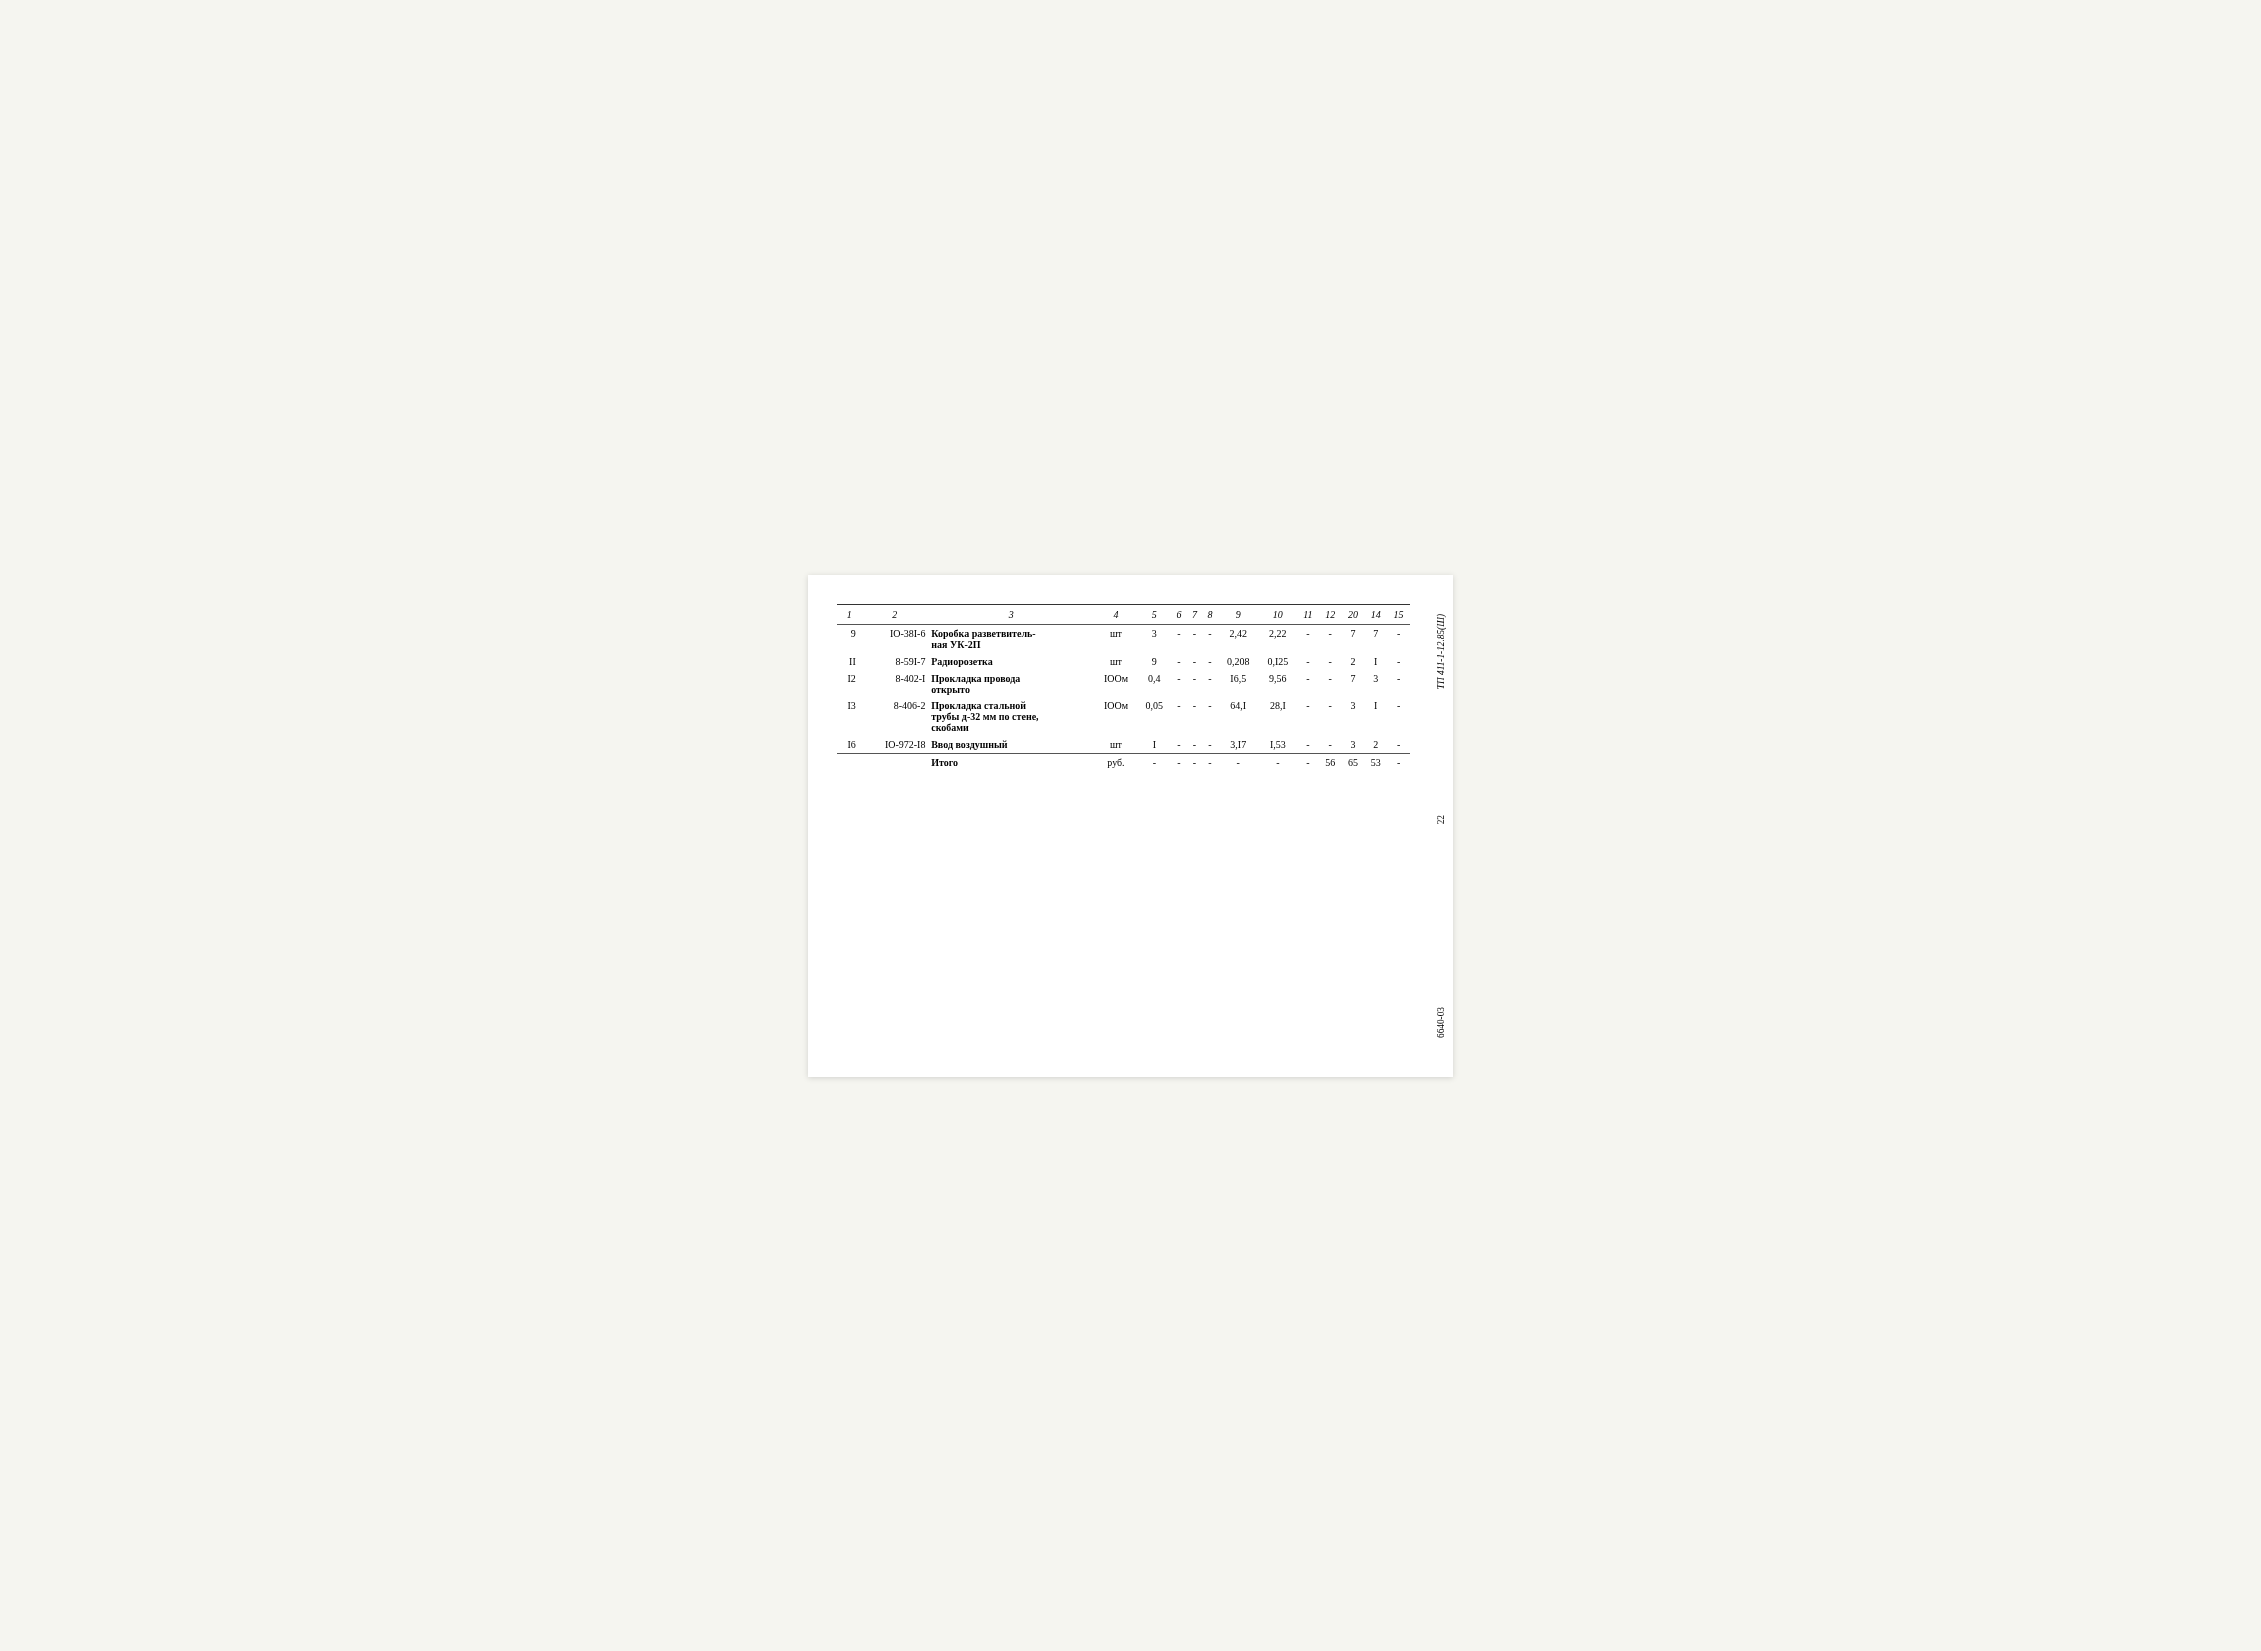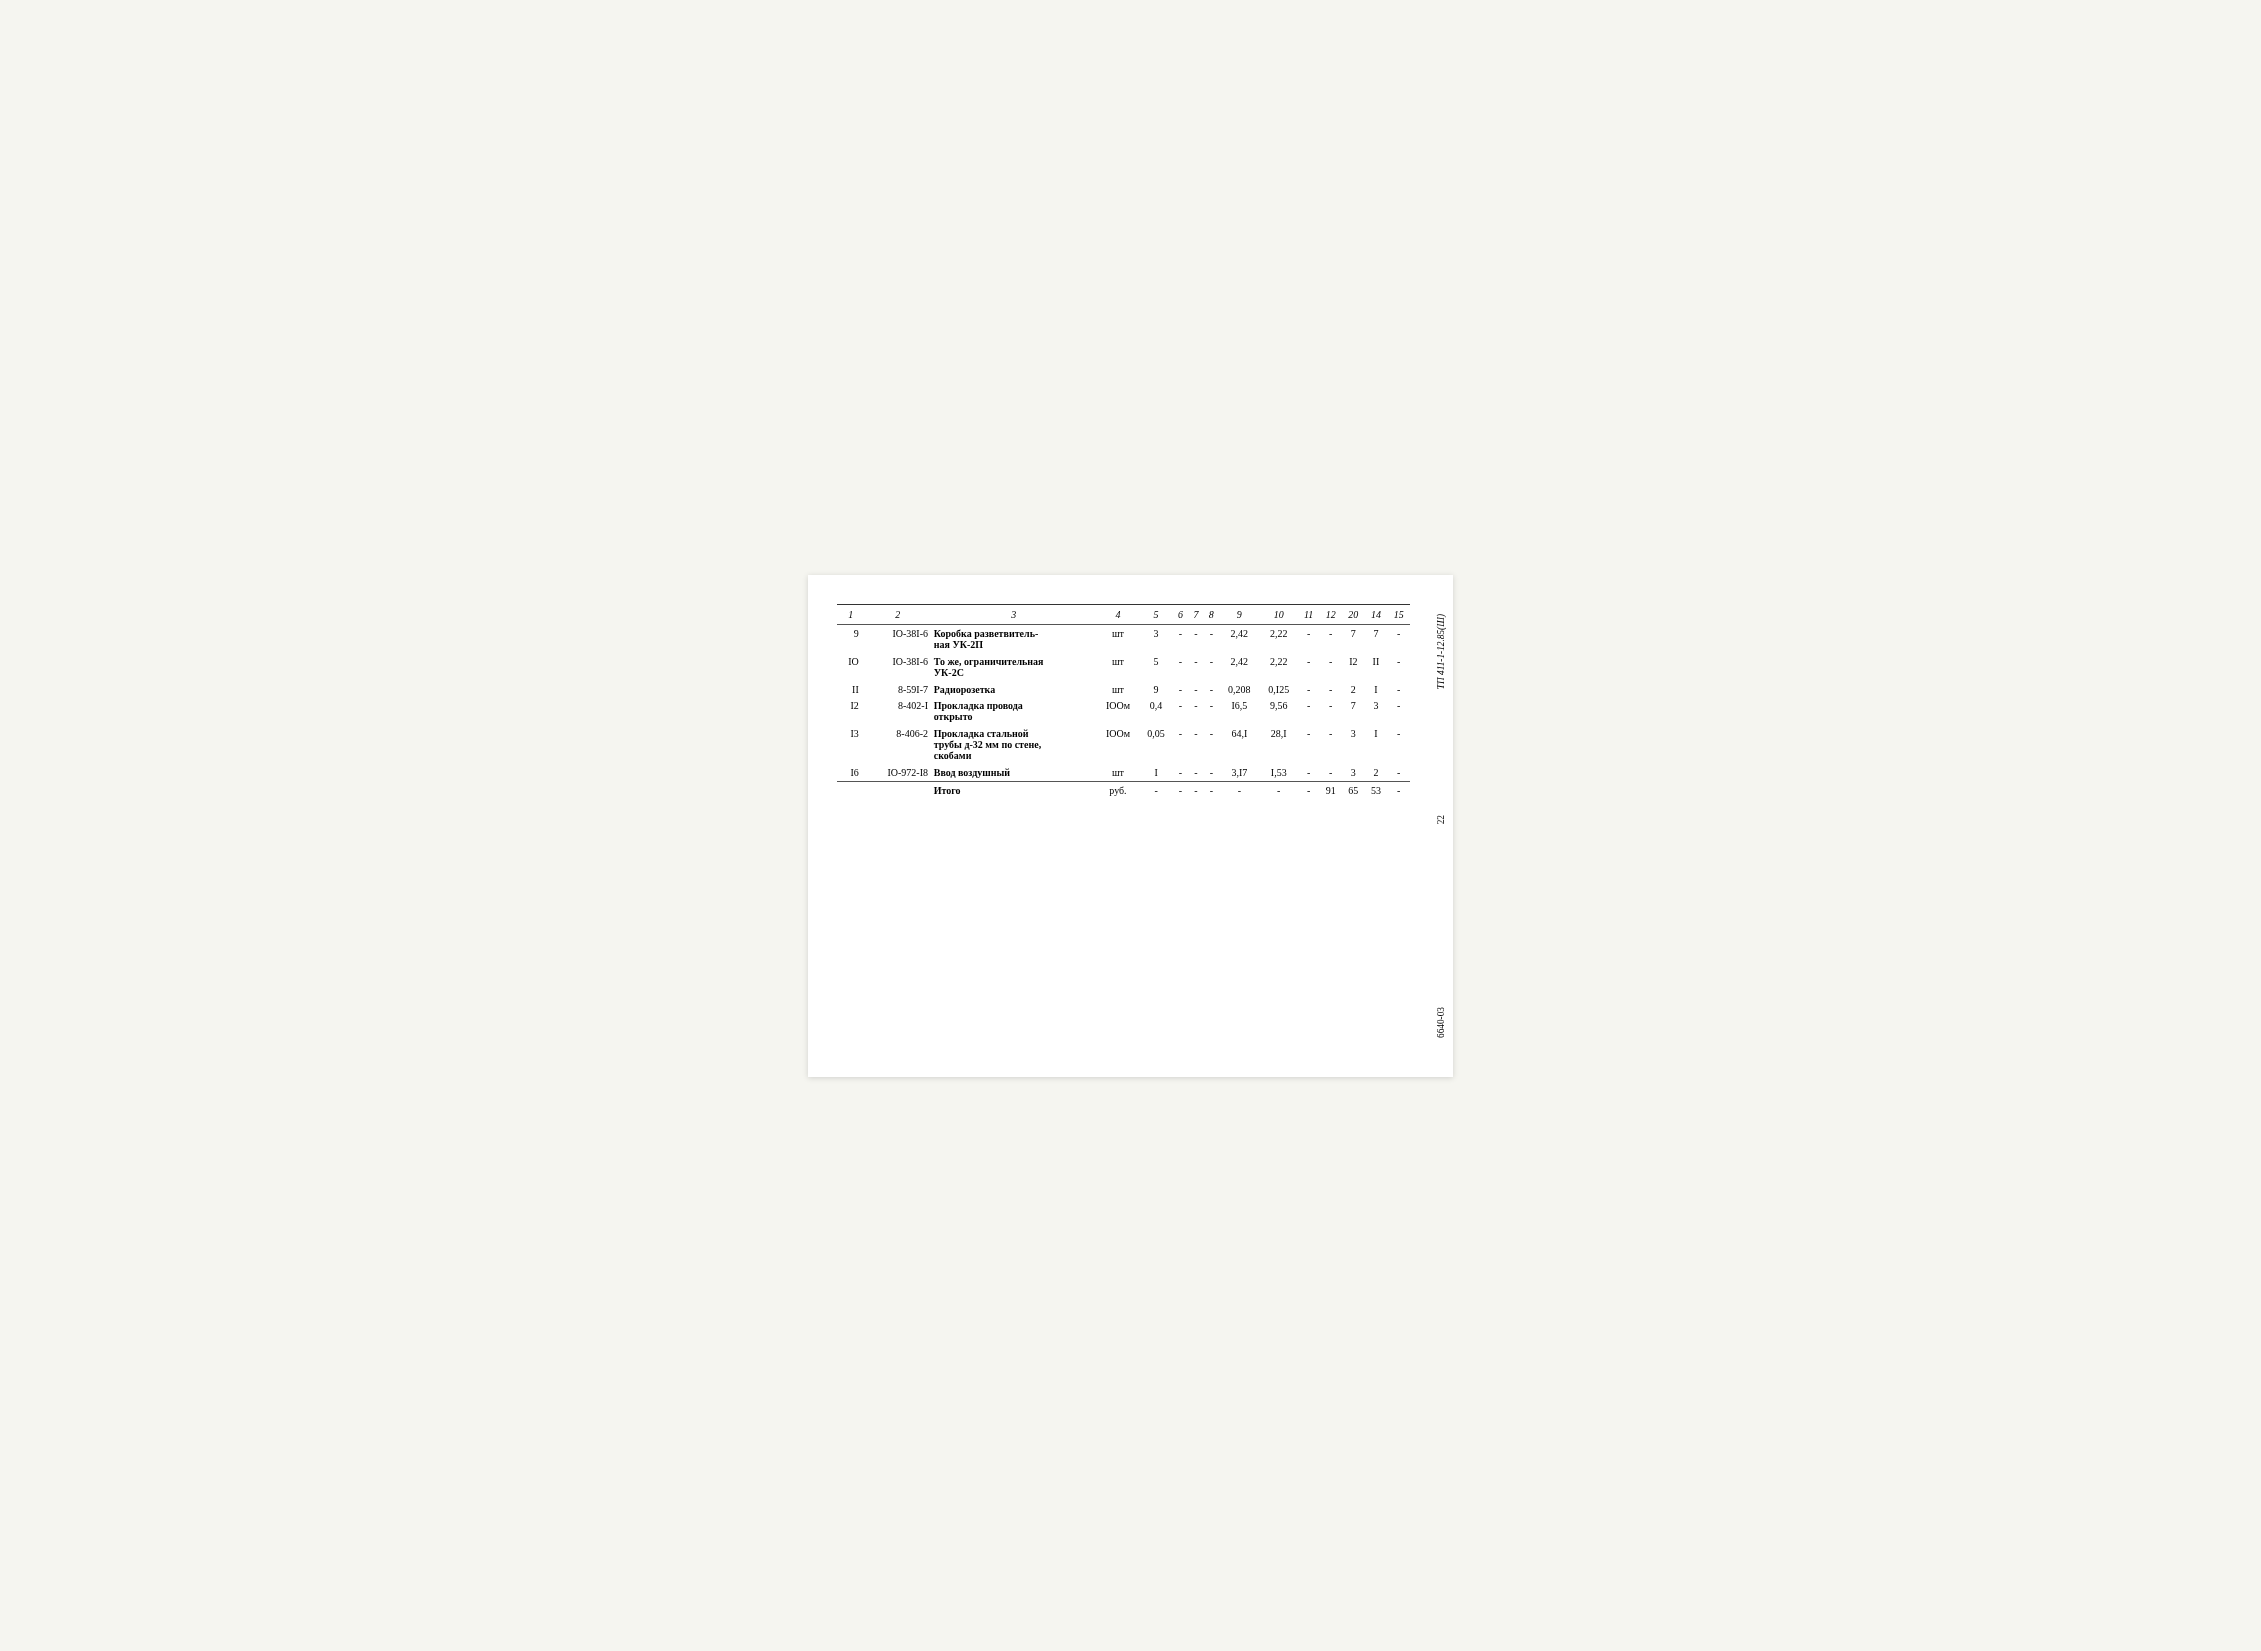--- a/index.html
+++ b/index.html
@@ -165,40 +165,20 @@
           <td>-</td>
           <td>2,42</td>
           <td>2,22</td>
           <td>-</td>
           <td>-</td>
           <td>7</td>
           <td>7</td>
           <td>-</td>
         </tr>
         <tr class="data-row">
-          <td>IO</td>
-          <td>IO-38I-6</td>
-          <td class="col-desc">
-            <span class="multi-line">То же, ограничительная</span>
-            <span class="multi-line">УК-2С</span>
-          </td>
-          <td>шт</td>
-          <td>5</td>
-          <td>-</td>
-          <td>-</td>
-          <td>-</td>
-          <td>2,42</td>
-          <td>2,22</td>
-          <td>-</td>
-          <td>-</td>
-          <td>I2</td>
-          <td>II</td>
-          <td>-</td>
-        </tr>
-        <tr class="data-row">
           <td>II</td>
           <td>8-59I-7</td>
           <td class="col-desc">
             <span class="multi-line">Радиорозетка</span>
           </td>
           <td>шт</td>
           <td>9</td>
           <td>-</td>
           <td>-</td>
           <td>-</td>
@@ -277,21 +257,21 @@
             <span class="multi-line">Итого</span>
           </td>
           <td>руб.</td>
           <td>-</td>
           <td>-</td>
           <td>-</td>
           <td>-</td>
           <td>-</td>
           <td>-</td>
           <td>-</td>
-          <td>91</td>
+          <td>56</td>
           <td>65</td>
           <td>53</td>
           <td>-</td>
         </tr>
       </tbody>
   </table>
 
 </div>
 
 

